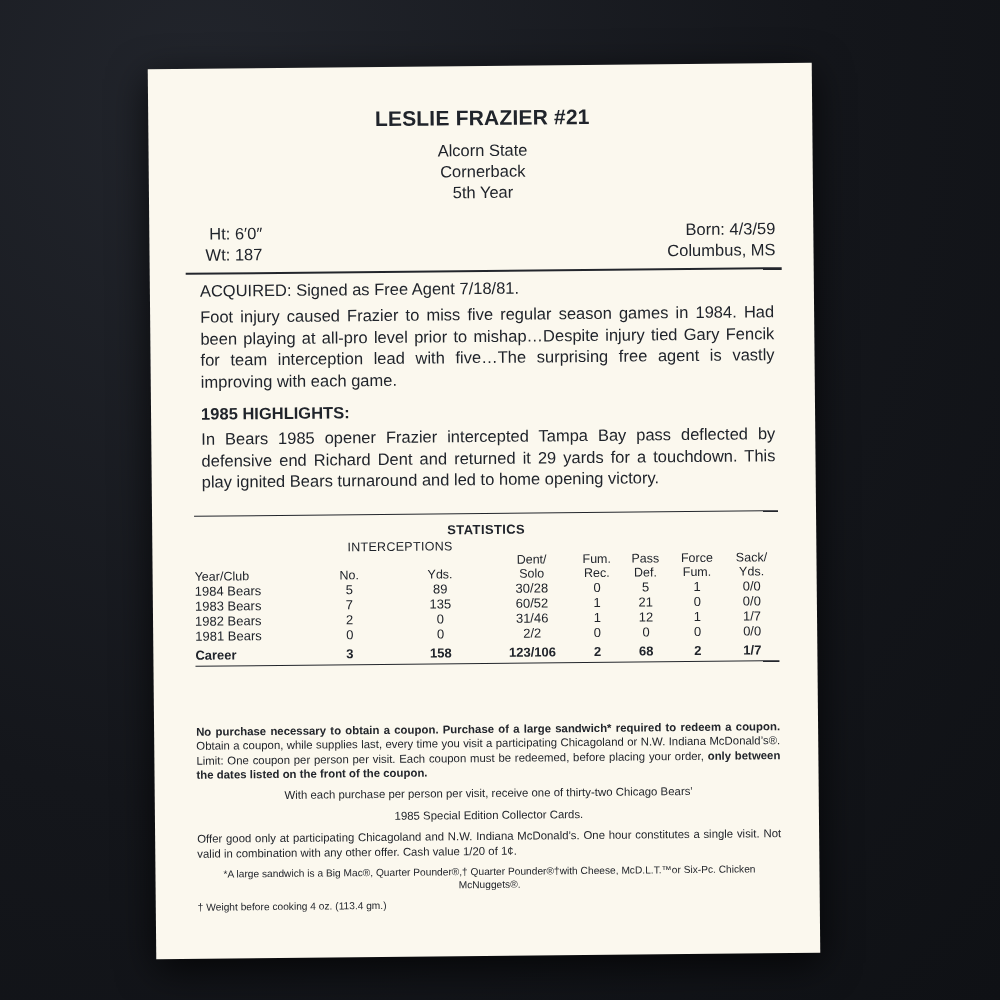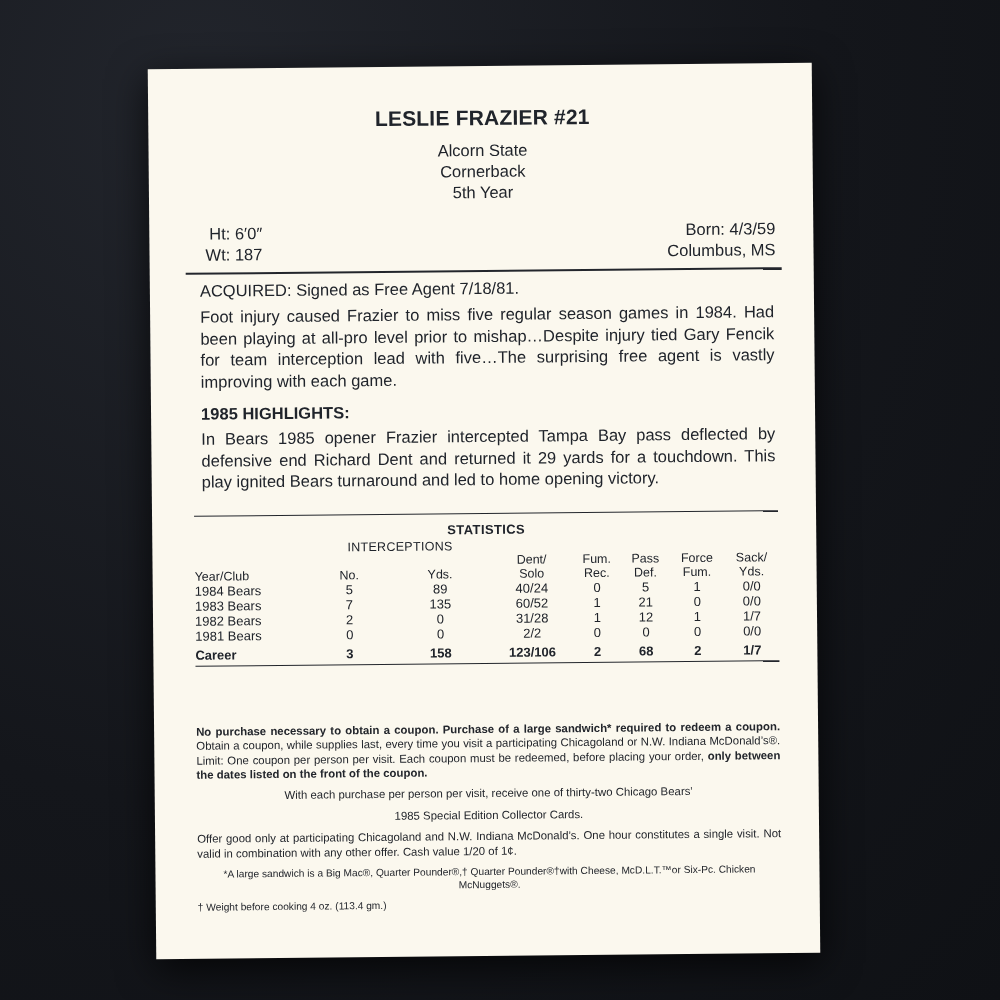--- a/index.html
+++ b/index.html
@@ -212,41 +212,41 @@
           <th class="col-head">Rec.</th>
           <th class="col-head">Def.</th>
           <th class="col-head">Fum.</th>
           <th class="col-head">Yds.</th>
         </tr>
 
         <tr>
           <td class="yr">1984 Bears</td>
           <td class="num">5</td>
           <td class="num">89</td>
-          <td class="num">40/24</td>
+          <td class="num">30/28</td>
           <td class="num">0</td>
           <td class="num">5</td>
           <td class="num">1</td>
           <td class="num">0/0</td>
         </tr>
         <tr>
           <td class="yr">1983 Bears</td>
           <td class="num">7</td>
           <td class="num">135</td>
           <td class="num">60/52</td>
           <td class="num">1</td>
           <td class="num">21</td>
           <td class="num">0</td>
           <td class="num">0/0</td>
         </tr>
         <tr>
           <td class="yr">1982 Bears</td>
           <td class="num">2</td>
           <td class="num">0</td>
-          <td class="num">31/28</td>
+          <td class="num">31/46</td>
           <td class="num">1</td>
           <td class="num">12</td>
           <td class="num">1</td>
           <td class="num">1/7</td>
         </tr>
         <tr>
           <td class="yr">1981 Bears</td>
           <td class="num">0</td>
           <td class="num">0</td>
           <td class="num">2/2</td>

